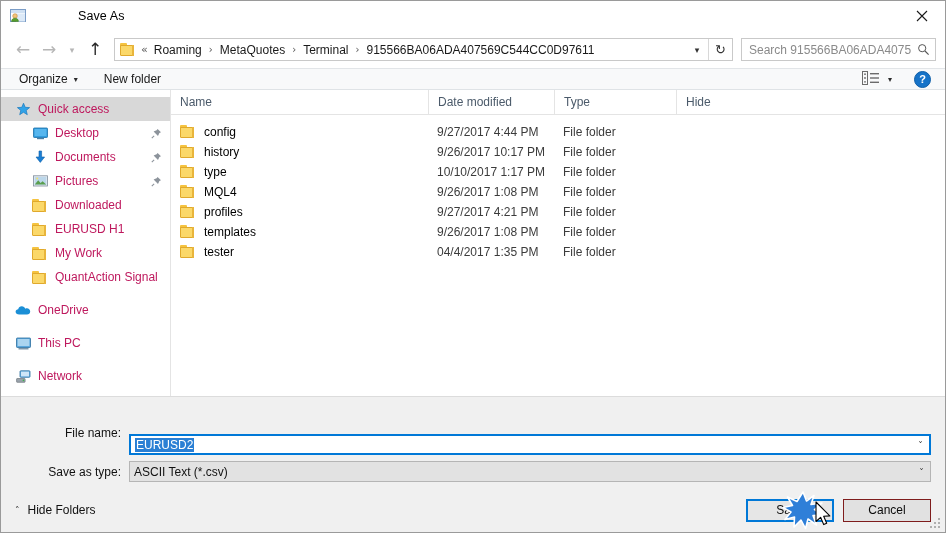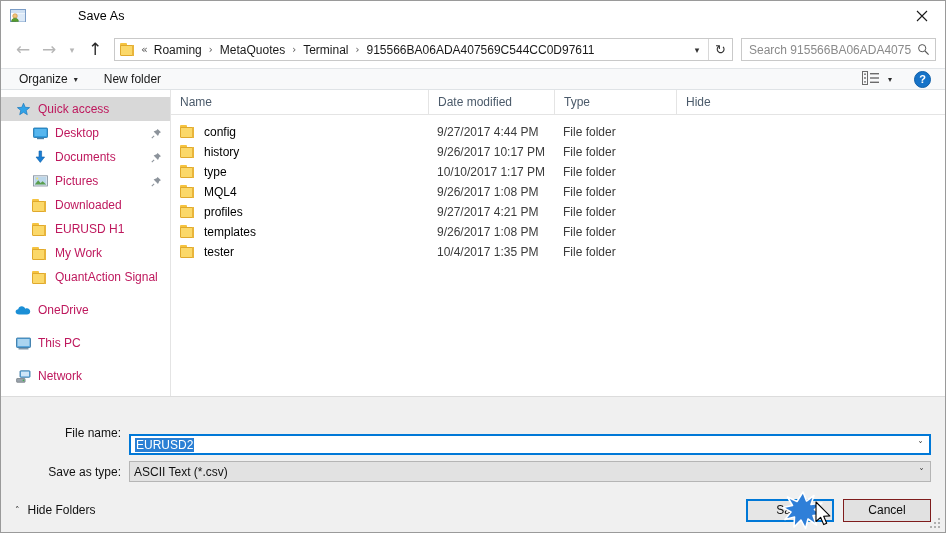--- a/index.html
+++ b/index.html
@@ -817,21 +817,21 @@
         <div class="frow">
           <div class="fname" style="width:257px">
             <span class="ficon">
                 <div class="folder">
                   <div class="tab"></div>
                   <div class="body-f"></div>
                 </div>
               </span>
             <span>tester</span>
           </div>
-          <div class="fcell" style="width:126px">10/4/2017 1:35 PM</div>
+          <div class="fcell" style="width:126px">04/4/2017 1:35 PM</div>
           <div class="fcell" style="width:122px">File folder</div>
           <div class="fcell" style="width:77px"></div>
         </div>
       </div>
     </div>
   </div>
 
   <div class="form-area">
     <div class="form-row">
       <div class="form-label">File name:</div>

